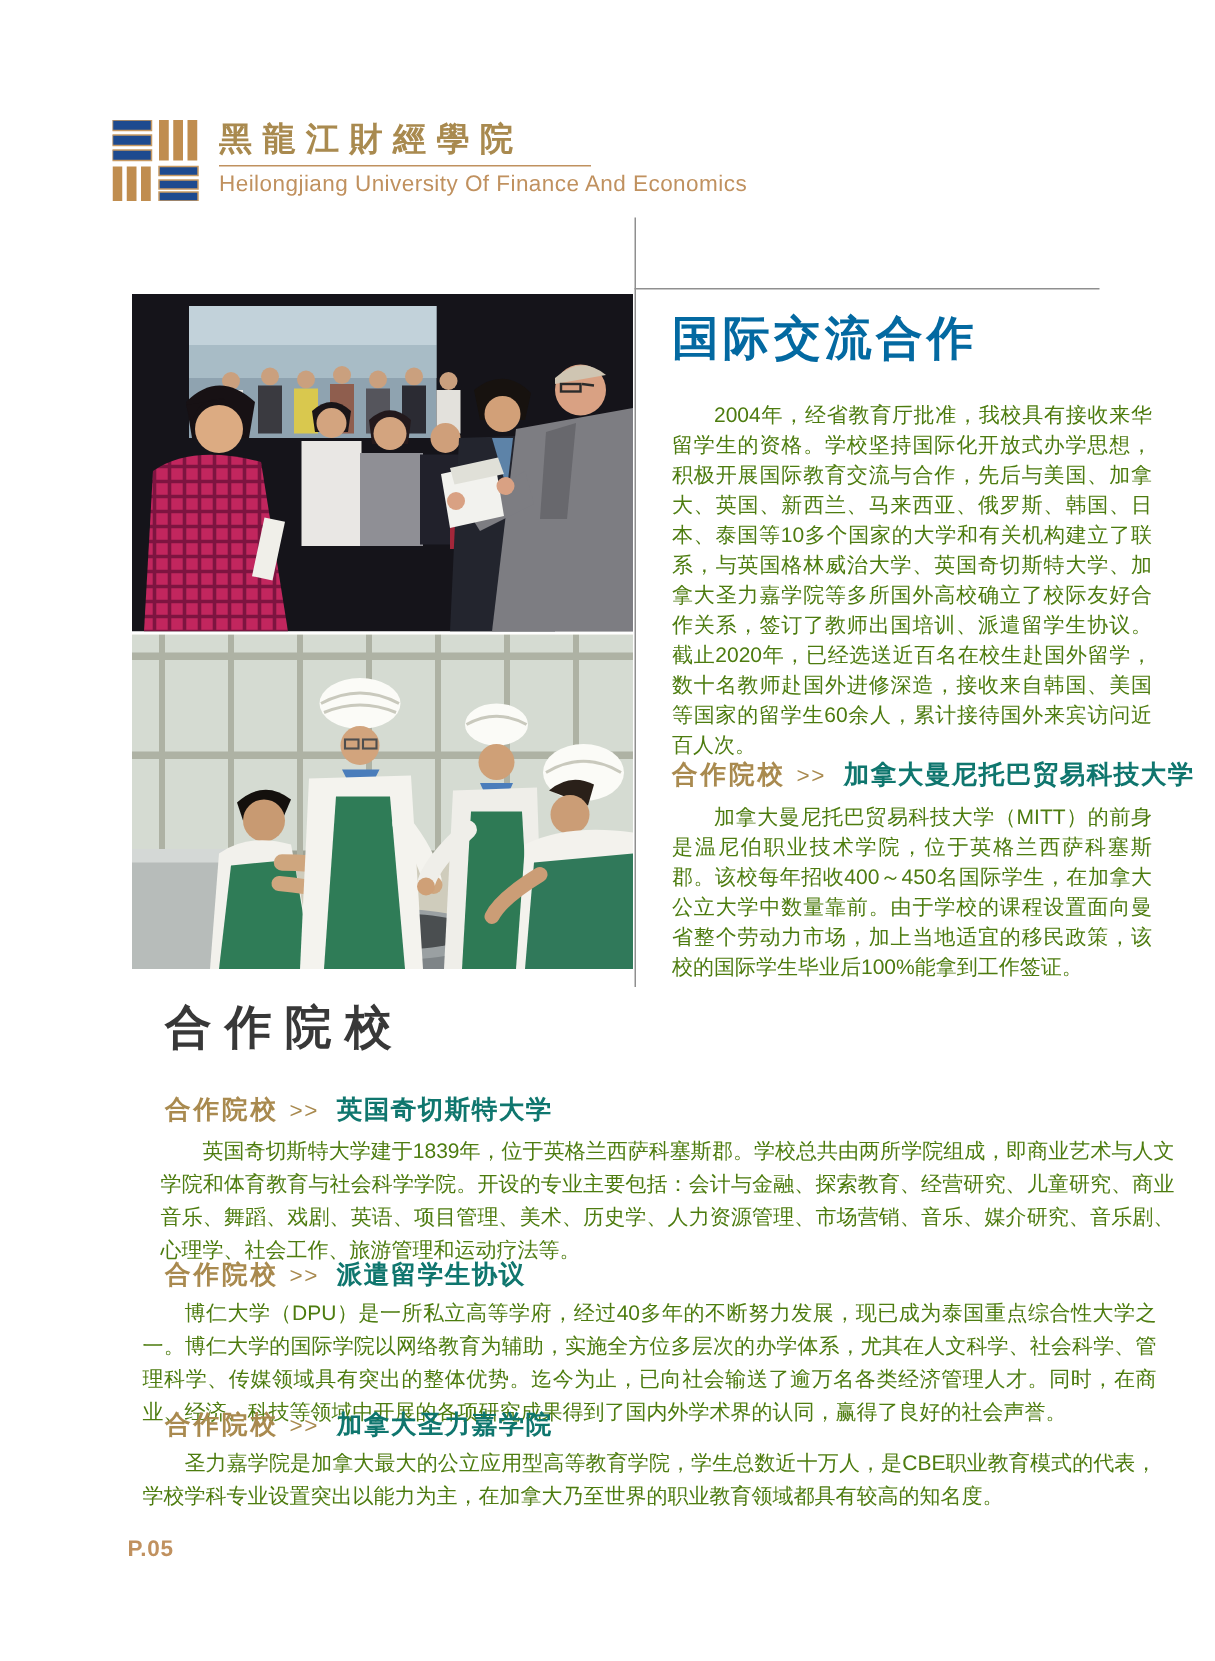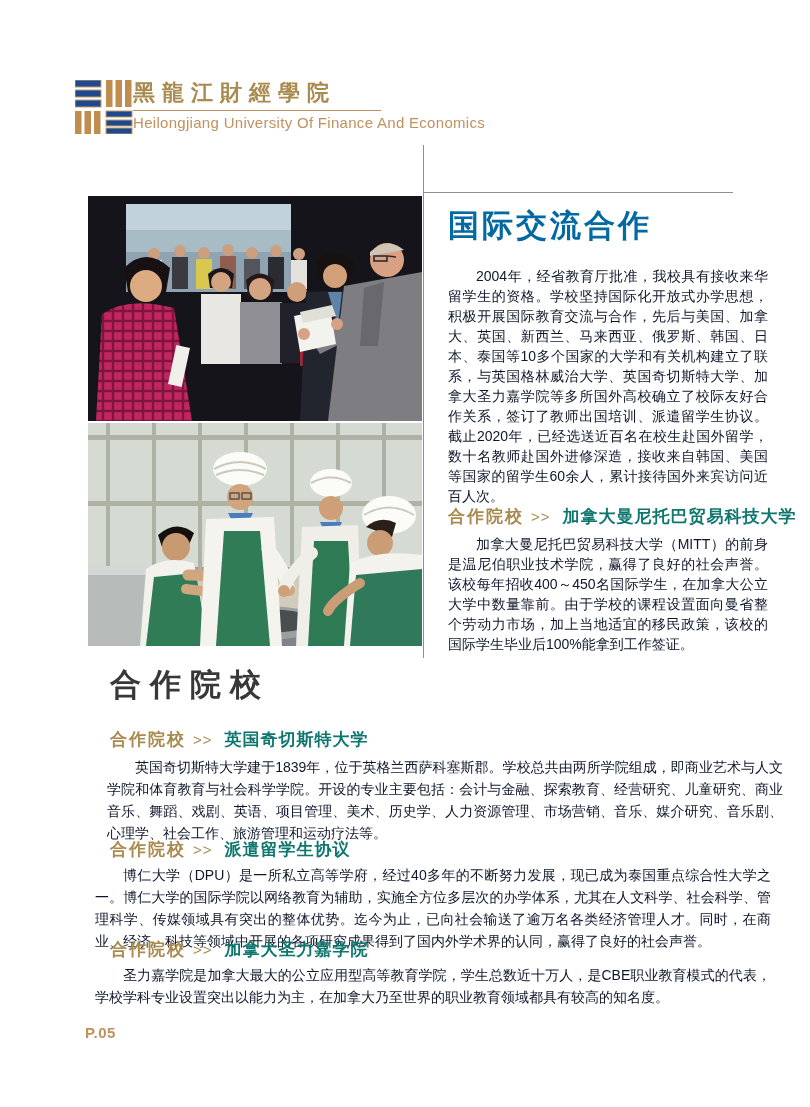--- a/index.html
+++ b/index.html
@@ -1,21 +1,21 @@
 <!DOCTYPE html>
 <html style="--accent_gold: #a98a4f; --accent_gold_light: #c0915f; --logo_blue: #1d4a8f; --apron_green: #2f7c57; --text_dark: #4c4c4c;"><head>
 <meta charset="utf-8">
 <style>
   html,body{margin:0;padding:0;background:#ffffff;}
   .page{
     position:relative;width:810px;height:1107px;margin:0 auto;background:#fff;
     font-family:"Liberation Sans","DejaVu Sans",sans-serif;overflow:hidden;
   }
   
-  .logo-row{position:absolute;left:75px;top:80px;display:flex;align-items:flex-start;}
+  .logo-row{position:absolute;left:75px;top:80px;display:flex;gap:13px;align-items:flex-start;}
   .logo-icon{width:58px;height:54px;flex:0 0 auto;}
   .logo-text{display:flex;flex-direction:column;}
   .logo-cn{
     font-family:"Liberation Serif","DejaVu Serif",serif;font-weight:bold;
     font-size:22px;color:var(--accent_gold,#b5874b);letter-spacing:7px;line-height:26px;white-space:nowrap;
   }
   .logo-divider{height:1px;background:var(--accent_gold_light,#c9a06a);margin:4px 0 3px 0;width:248px;}
   .logo-en{font-size:15px;color:var(--accent_gold_light,#c0915f);letter-spacing:0.3px;white-space:nowrap;}
   
   .deco-vline{position:absolute;left:423px;top:145px;width:1px;height:513px;background:#8f8f8f;}
@@ -25,21 +25,21 @@
   .photo svg{display:block;width:100%;height:100%;}
   .photo1{left:88px;top:196px;width:334px;height:225px;}
   .photo2{left:88px;top:423px;width:334px;height:223px;}
   
   .rc-title{
     position:absolute;left:448px;top:205px;margin:0;
     font-family:"Liberation Serif","DejaVu Serif",serif;font-weight:700;
     font-size:31px;color:#0369a1;letter-spacing:3px;white-space:nowrap;
   }
   .body-text{
-    margin:0;font-size:14px;line-height:20px;color:#0f172a;
+    margin:0;font-size:14px;line-height:20px;color:#4d7c0f;
     text-align:justify;text-indent:2em;
   }
   .rc-intro{position:absolute;left:448px;top:266px;width:320px;}
   .rc-sec-header{position:absolute;left:448px;top:505px;white-space:nowrap;}
   .rc-sec-body{position:absolute;left:448px;top:534px;width:320px;}
   
   .gold-label{
     font-family:"Liberation Serif","DejaVu Serif",serif;font-weight:bold;
     font-size:17px;color:var(--accent_gold,#a98a4f);letter-spacing:2px;margin-right:7px;
   }
@@ -249,21 +249,21 @@
       </g>
     </svg>
   </figure>
 
   <h1 class="rc-title">国际交流合作</h1>
   <p class="body-text rc-intro">2004年，经省教育厅批准，我校具有接收来华留学生的资格。学校坚持国际化开放式办学思想，积极开展国际教育交流与合作，先后与美国、加拿大、英国、新西兰、马来西亚、俄罗斯、韩国、日本、泰国等10多个国家的大学和有关机构建立了联系，与英国格林威治大学、英国奇切斯特大学、加拿大圣力嘉学院等多所国外高校确立了校际友好合作关系，签订了教师出国培训、派遣留学生协议。截止2020年，已经选送近百名在校生赴国外留学，数十名教师赴国外进修深造，接收来自韩国、美国等国家的留学生60余人，累计接待国外来宾访问近百人次。</p>
 
   <div class="rc-sec-header">
     <span class="gold-label">合作院校</span><span class="gold-arrows">&gt;&gt;</span><span class="sec-name">加拿大曼尼托巴贸易科技大学</span>
   </div>
-  <p class="body-text rc-sec-body">加拿大曼尼托巴贸易科技大学（MITT）的前身是温尼伯职业技术学院，赢得了良好的社会声誉。该校每年招收400～450名国际学生，在加拿大公立大学中数量靠前。由于学校的课程设置面向曼省整个劳动力市场，加上当地适宜的移民政策，该校的国际学生毕业后100%能拿到工作签证。</p>
+  <p class="body-text rc-sec-body">加拿大曼尼托巴贸易科技大学（MITT）的前身是温尼伯职业技术学院，位于英格兰西萨科塞斯郡。该校每年招收400～450名国际学生，在加拿大公立大学中数量靠前。由于学校的课程设置面向曼省整个劳动力市场，加上当地适宜的移民政策，该校的国际学生毕业后100%能拿到工作签证。</p>
 
   <h2 class="big-heading">合作院校</h2>
 
   <div class="p-header p1h">
     <span class="gold-label">合作院校</span><span class="gold-arrows">&gt;&gt;</span><span class="sec-name">英国奇切斯特大学</span>
   </div>
   <p class="body-text p-body p1b">英国奇切斯特大学建于1839年，位于英格兰西萨科塞斯郡。学校总共由两所学院组成，即商业艺术与人文学院和体育教育与社会科学学院。开设的专业主要包括：会计与金融、探索教育、经营研究、儿童研究、商业音乐、舞蹈、戏剧、英语、项目管理、美术、历史学、人力资源管理、市场营销、音乐、媒介研究、音乐剧、心理学、社会工作、旅游管理和运动疗法等。</p>
 
   <div class="p-header p2h">
     <span class="gold-label">合作院校</span><span class="gold-arrows">&gt;&gt;</span><span class="sec-name">派遣留学生协议</span>

